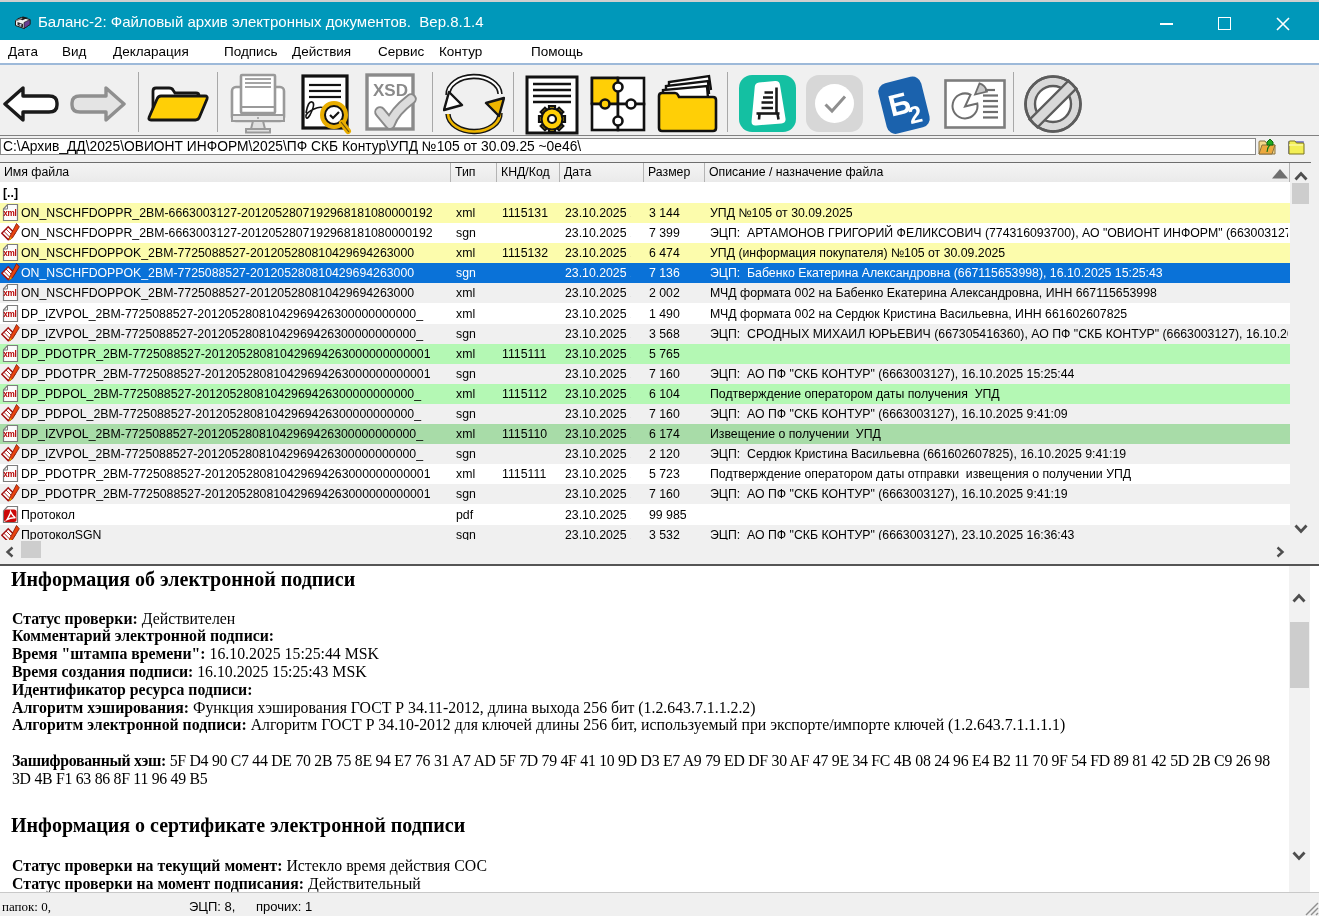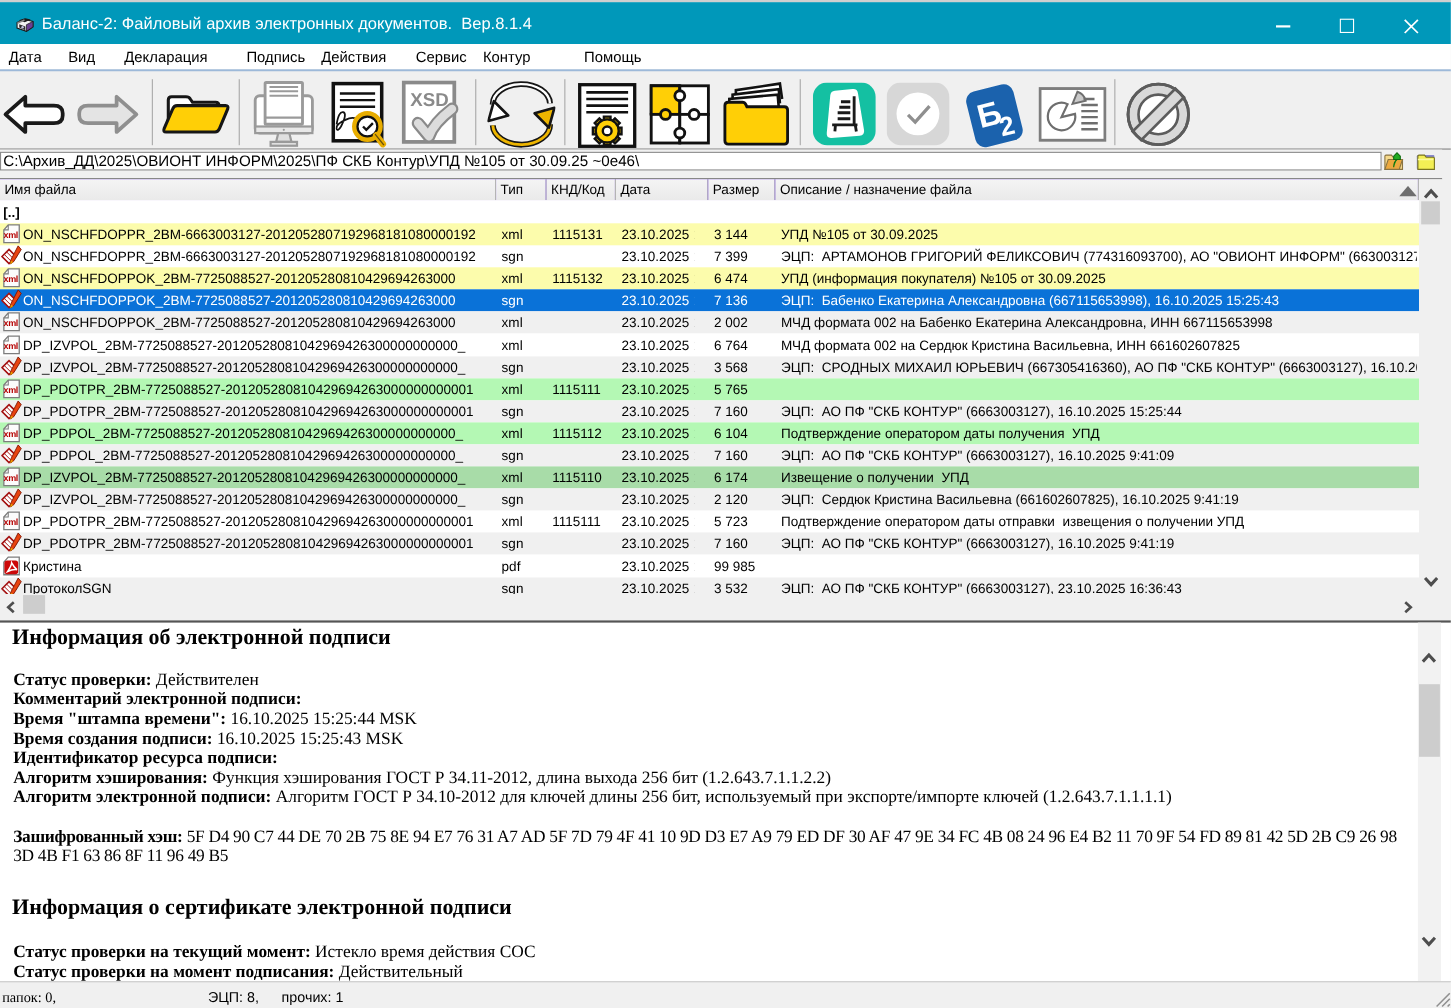--- a/index.html
+++ b/index.html
@@ -10,21 +10,21 @@
 #titlebar{left:0;top:2px;width:1319px;height:38px;background:#0098ba;}
 #titleicon{left:14px;top:12px;}
 #titletext{left:38px;top:11px;color:#fff;font-size:15px;line-height:18px;white-space:pre;}
 #menubar{left:0;top:40px;width:1319px;height:23px;background:#fff;}
 .mi{position:absolute;top:4px;font-size:13.5px;color:#000;white-space:pre;}
 #menuline{left:0;top:63px;width:1319px;height:2px;background:#9db9d9;}
 #toolbar{left:0;top:65px;width:1319px;height:70px;background:#f0f0f0;border-bottom:1.5px solid #818181;}
 .tsep{position:absolute;top:7px;width:1px;height:60px;background:#a8a8a8;}
 #pathrow{left:0;top:136px;width:1311px;height:25.5px;background:#f0f0f0;border-bottom:1.8px solid #6e6e6e;}
 #pathfield{left:0px;top:2px;width:1252px;height:15px;background:#fff;border:1px solid #8a8a8a;font-size:13.8px;line-height:15px;padding-left:2px;white-space:pre;overflow:hidden;}
-#tblhead{left:0;top:163px;width:1290px;height:19px;background:#8b5cf6;font-size:12.3px;box-sizing:border-box;}
+#tblhead{left:0;top:163px;width:1290px;height:19px;background:#fca5a5;font-size:12.3px;box-sizing:border-box;}
 .hc{position:absolute;top:0;height:19px;line-height:19px;border-right:1px solid #b4b4b4;overflow:hidden;white-space:pre;padding-left:4px;box-sizing:border-box;background:linear-gradient(#f4f4f4,#eaeaea);}
 #rows{left:0;top:182px;width:1290px;height:358px;background:#fff;overflow:hidden;}
 .row{position:absolute;left:0;width:1290px;height:20.1px;font-size:12.3px;}
 .row span{position:absolute;top:0;line-height:20.1px;white-space:pre;overflow:hidden;}
 .c-name{left:21px;width:428px;}
 .c-type{left:456px;width:44px;}
 .c-knd{left:502px;width:56px;}
 .c-date{left:565px;width:66px;}
 .c-size{left:649px;width:54px;}
 .c-desc{left:710px;width:578px;}
@@ -331,21 +331,21 @@
     </div>
 <div class="row" style="top:121.5px;">
       <svg class="ricon" width="19" height="19" viewBox="0 0 19 19">
         <path d="M2.5 6 L6.5 1.5 L16.5 1.5 L16.5 17.5 L2.5 17.5 Z" fill="#fcfcfc" stroke="#7d7d7d" stroke-width="1.2"></path>
         <path d="M2.5 6 L6.5 6 L6.5 1.5" fill="none" stroke="#7d7d7d" stroke-width="1"></path>
         <text x="2.2" y="13" font-size="8.2" font-weight="bold" fill="#b40000" font-family="Liberation Sans" letter-spacing="-0.3">xml</text>
       </svg>
       <span class="c-name">DP_IZVPOL_2BM-7725088527-20120528081042969426300000000000_</span>
       <span class="c-type">xml</span>
       <span class="c-date">23.10.2025 1</span>
-      <span class="c-size">6 764</span>
+      <span class="c-size">1 490</span>
       <span class="c-desc">МЧД формата 002 на Сердюк Кристина Васильевна, ИНН 661602607825</span>
     </div>
 <div class="row bg-g" style="top:141.6px;">
       <svg class="ricon" width="19" height="19" viewBox="0 0 19 19">
         <g>
           <polygon points="0.8,10.2 7.2,3.8 13.6,10.2 7.2,16.6" fill="#fff" stroke="#a51414" stroke-width="1.5"></polygon>
           <path d="M2.8 8.2 L9.2 14.6 M5 6 L11.4 12.4 M2.8 12.2 L7.2 16.6 M9.4 5.8 L13.6 10" stroke="#a51414" stroke-width="0.9" fill="none"></path>
           <path d="M15.5 0.5 L18.3 3.8 L11.5 14.8 L8.6 16.8 L8.9 13.2 Z" fill="#e8430f" stroke="#7c1400" stroke-width="0.8"></path>
           <path d="M14.2 3.2 L16.6 5.8" stroke="#ff946" stroke-width="1.2"></path>
           <polygon points="8.9,13.6 10.9,15.4 8.2,17.2" fill="#e8a000"></polygon>
@@ -471,21 +471,21 @@
       <span class="c-date">23.10.2025 1</span>
       <span class="c-size">7 160</span>
       <span class="c-desc">ЭЦП:  АО ПФ "СКБ КОНТУР" (6663003127), 16.10.2025 9:41:19</span>
     </div>
 <div class="row" style="top:322.5px;">
       <svg class="ricon" width="19" height="19" viewBox="0 0 19 19">
         <path d="M2.5 6 L6.5 1.5 L16.5 1.5 L16.5 17.5 L2.5 17.5 Z" fill="#fcfcfc" stroke="#7d7d7d" stroke-width="1.2"></path>
         <rect x="3" y="4.5" width="12.5" height="12.5" rx="2.5" fill="#cc0808"></rect>
         <path d="M6 14.5 C8.2 11 9.5 8.4 9.6 6.8 C11 9.4 12.8 11.8 14.4 12.9 C11.5 12.6 8.2 13.4 6 14.5 Z" fill="none" stroke="#fff" stroke-width="1.4"></path>
       </svg>
-      <span class="c-name">Кристина</span>
+      <span class="c-name">Протокол</span>
       <span class="c-type">pdf</span>
       <span class="c-date">23.10.2025 1</span>
       <span class="c-size">99 985</span>
     </div>
 <div class="row bg-g" style="top:342.6px;">
       <svg class="ricon" width="19" height="19" viewBox="0 0 19 19">
         <g>
           <polygon points="0.8,10.2 7.2,3.8 13.6,10.2 7.2,16.6" fill="#fff" stroke="#a51414" stroke-width="1.5"></polygon>
           <path d="M2.8 8.2 L9.2 14.6 M5 6 L11.4 12.4 M2.8 12.2 L7.2 16.6 M9.4 5.8 L13.6 10" stroke="#a51414" stroke-width="0.9" fill="none"></path>
           <path d="M15.5 0.5 L18.3 3.8 L11.5 14.8 L8.6 16.8 L8.9 13.2 Z" fill="#e8430f" stroke="#7c1400" stroke-width="0.8"></path>

